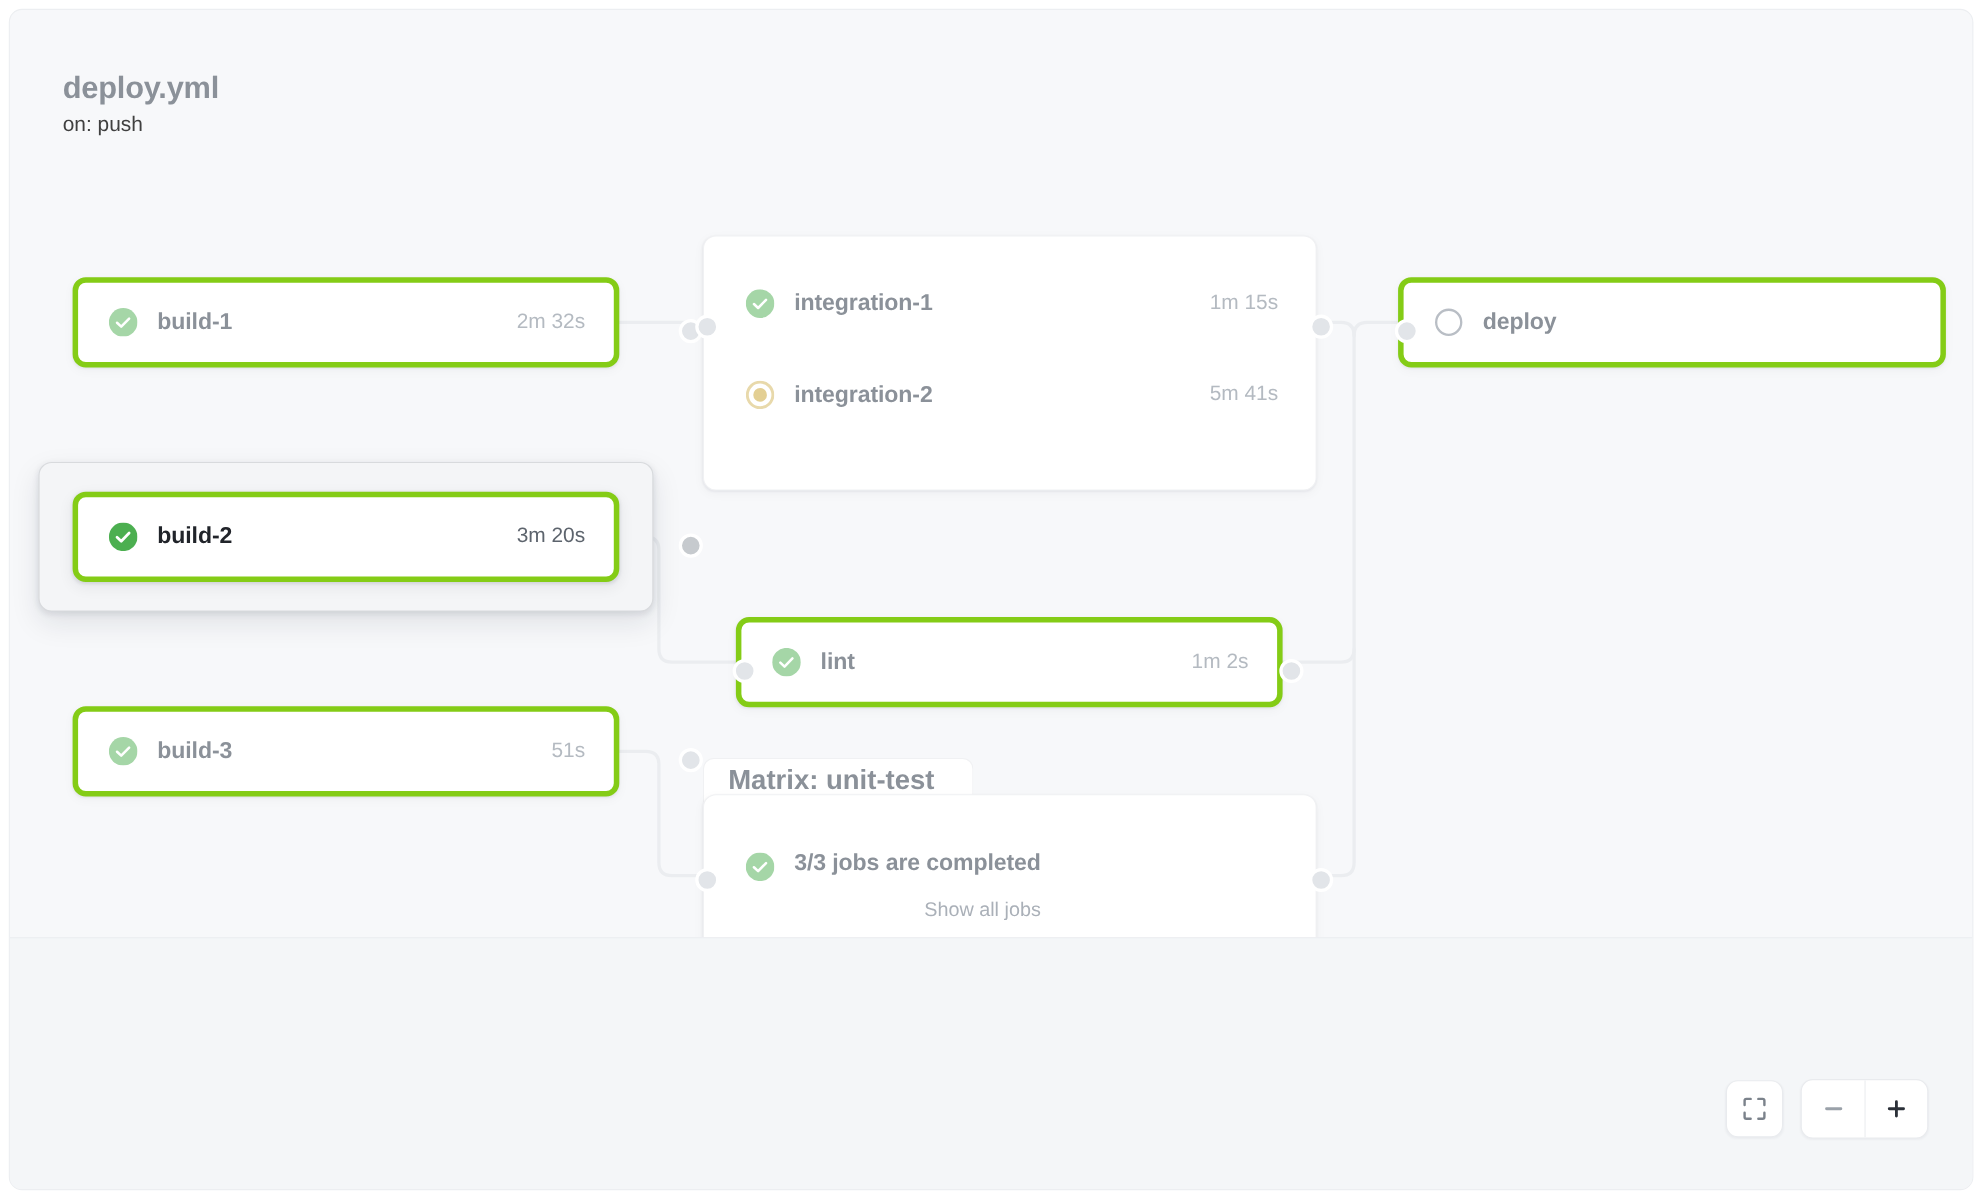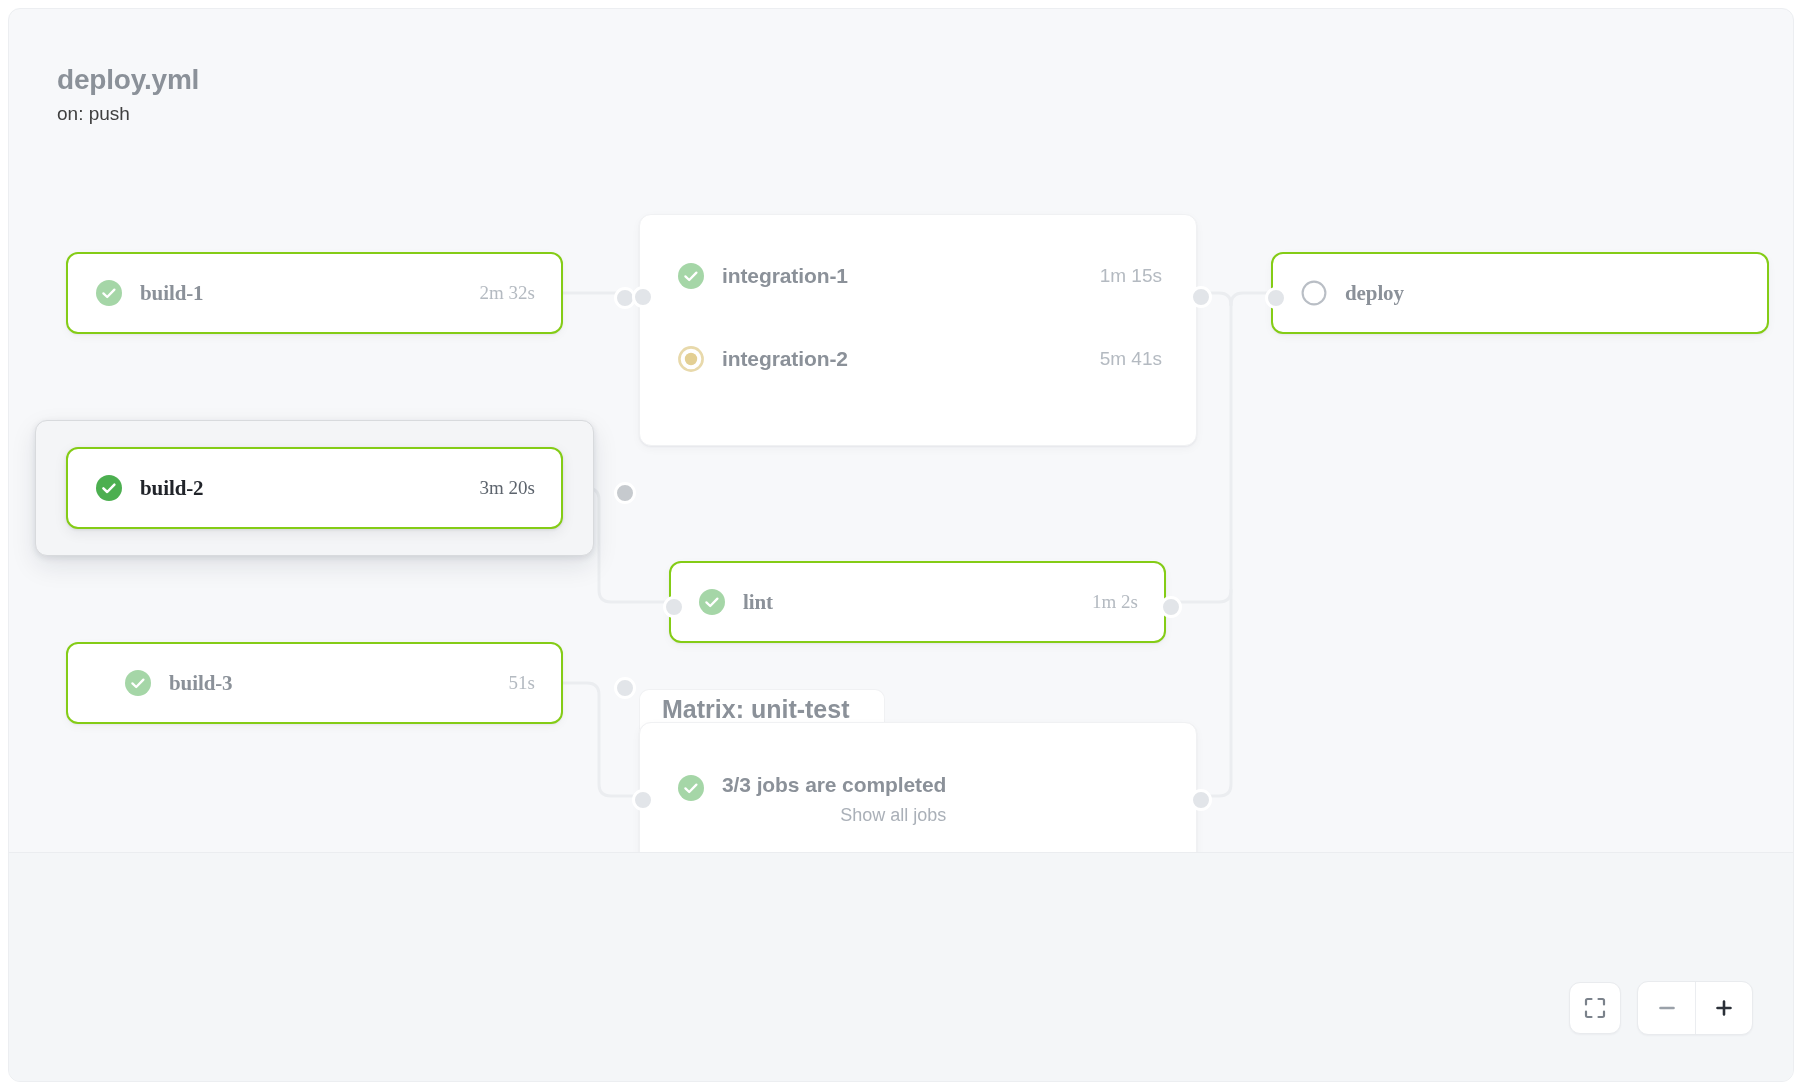--- a/index.html
+++ b/index.html
@@ -43,24 +43,23 @@
     border-top: 1px solid #ebedf0;
   }
 
   
   #edges { position: absolute; left: 0; top: 0; width: 1786px; height: 843px; }
 
   
   .node {
     position: absolute;
     background: #ffffff;
-    border: 2px solid #84cc16;
+    border: 5px solid #84cc16;
     border-radius: 12px;
     box-shadow: 0 1px 2px rgba(22,28,45,0.05), 0 3px 10px rgba(22,28,45,0.035);
-    font-family: Liberation Serif, serif;
   }
   .row {
     position: absolute;
     display: flex; align-items: center;
     left: 0; right: 0;
   }
   .row-pad { padding: 0 26px 0 28px; }
 
   .label {
     font-size: 21px; font-weight: bold;
@@ -102,21 +101,21 @@
     background: #ffffff;
     border: 1px solid #f0f1f3;
     border-bottom: none;
     border-radius: 10px 10px 0 0;
     display: flex; align-items: center;
     padding: 0 22px;
     font-size: 25px; font-weight: bold; color: #8b9199;
     white-space: nowrap;
   }
 
-  .sub-link { font-size: 18px; color: #aab0b8; margin-top: 8px; }
+  .sub-link { font-size: 18px; color: #aab0b8; margin-top: 20px; }
 
   
   .port {
     position: absolute;
     width: 16px; height: 16px; border-radius: 50%;
     background: #e2e5e9;
     border: 3px solid #ffffff;
     box-sizing: content-box;
   }
   .port.dark { background: #c6cace; }
@@ -202,21 +201,21 @@
             <path d="M7.4 13.4 L11.2 17 L18.4 9.6" fill="none" stroke="#ffffff" stroke-width="2.5" stroke-linecap="round" stroke-linejoin="round"></path>
             </svg>
         </span>
         <span class="label">build-2</span>
         <span class="dur">3m 20s</span>
       </div>
       <span class="port dark" style="left:546px; top:33px;"></span>
     </div>
 
     <div class="node" style="left:57px; top:633px; width:497px; height:82px;">
-      <div class="row row-pad" style="top:0; bottom:0;margin-left:29px;">
+      <div class="row row-pad" style="top:0; bottom:0;">
         <span class="ic">
           <svg viewBox="0 0 26 26">
               <circle cx="13" cy="13" r="13" fill="#a5d6a7"></circle>
             <path d="M7.4 13.4 L11.2 17 L18.4 9.6" fill="none" stroke="#ffffff" stroke-width="2.3" stroke-linecap="round" stroke-linejoin="round"></path>
             </svg>
         </span>
         <span class="label">build-3</span>
         <span class="dur">51s</span>
       </div>
       <span class="port" style="left:546px; top:33px;"></span>

